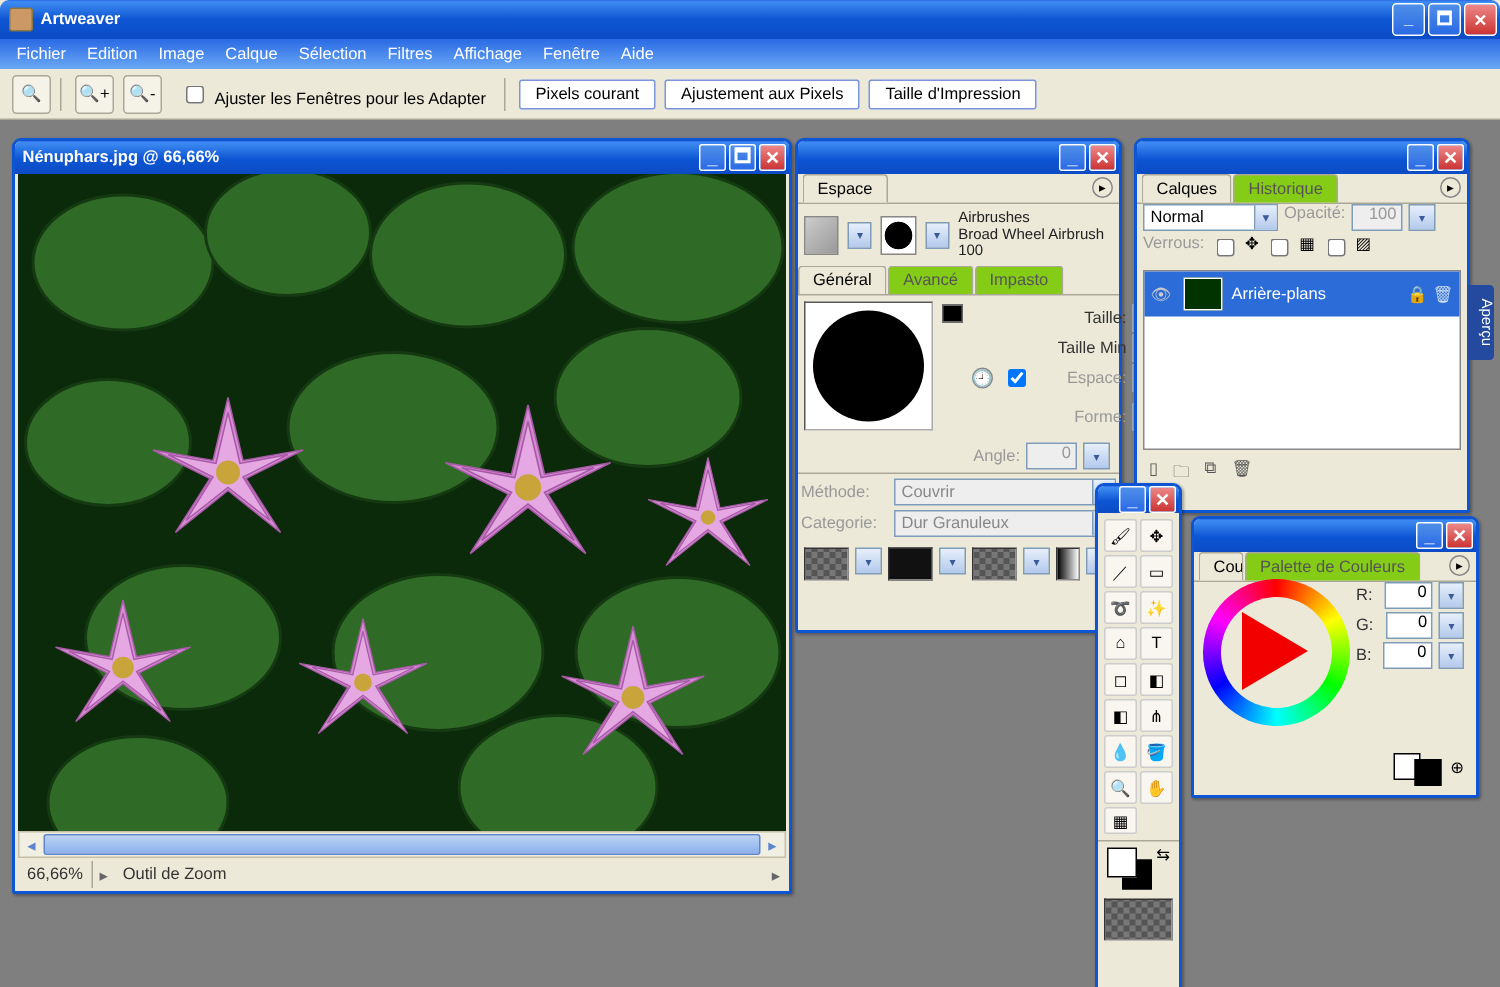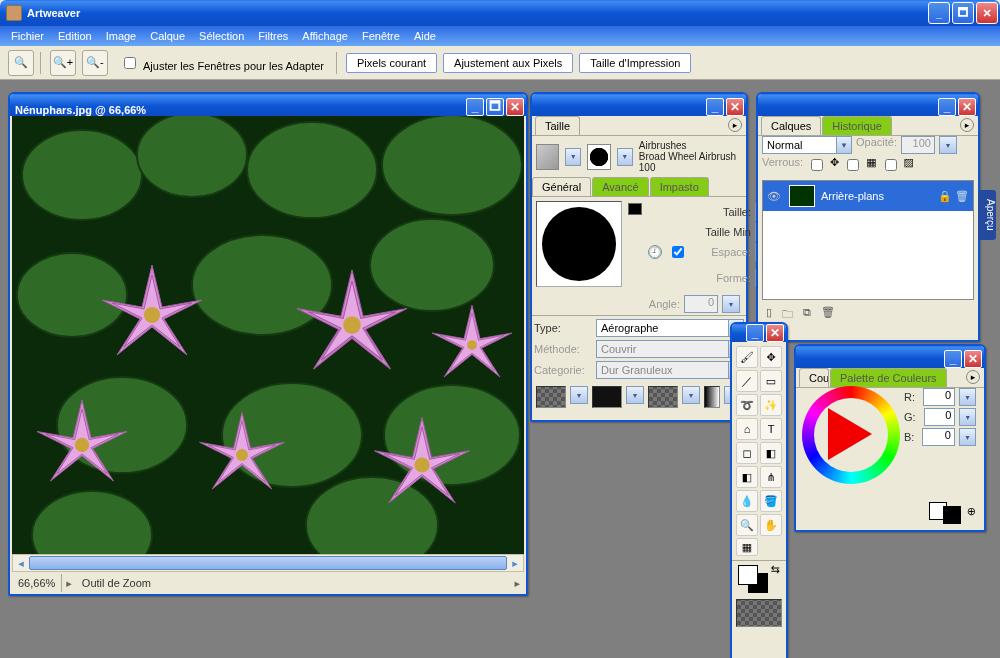--- a/index.html
+++ b/index.html
@@ -20,21 +20,21 @@
   .toolbar{height:34px;background:#ece9d8;border-bottom:1px solid #aca899;display:flex;align-items:center;gap:6px;padding:0 8px;}
   .tbtn{width:26px;height:26px;border:1px solid #aca899;background:#f5f2e7;border-radius:3px;display:flex;align-items:center;justify-content:center;cursor:pointer;}
   .chk{display:flex;align-items:flex-end;gap:4px;margin:0 6px;}
   .pill-btn{border:1px solid #7a96df;background:#fff;border-radius:2px;padding:3px 10px;cursor:pointer;}
   .sep{width:4px;height:22px;border-left:1px solid #aca899;}
 
   .workspace{position:absolute;top:80px;left:0;right:0;bottom:0;background:#7f7f7f;}
 
   
   .win{position:absolute;background:#ece9d8;border:2px solid #0d55d3;border-radius:6px 6px 2px 2px;box-shadow:1px 1px 2px rgba(0,0,0,.3);}
-  .win .wtitle{height:22px;background:linear-gradient(to bottom,#2a6ae5,#3f8cf3 5%,#0d55d3 55%,#0c4bc4);display:flex;align-items:flex-end;padding:0 2px 0 5px;color:#fff;font-weight:bold;font-size:12px;border-radius:4px 4px 0 0;}
+  .win .wtitle{height:22px;background:linear-gradient(to bottom,#2a6ae5,#3f8cf3 5%,#0d55d3 55%,#0c4bc4);display:flex;align-items:center;padding:0 2px 0 5px;color:#fff;font-weight:bold;font-size:12px;border-radius:4px 4px 0 0;}
   .win .wtitle .spacer{flex:1;}
   .wbtn{width:18px;height:18px;border:1px solid #fff;border-radius:2px;margin-left:2px;display:flex;align-items:center;justify-content:center;color:#fff;font-size:12px;cursor:pointer;}
   .wbtn.close{background:linear-gradient(to bottom,#e88,#c33);}
   .wbtn.min{background:linear-gradient(to bottom,#4f8fe8,#2a6ae5);}
   .wbtn.max{background:linear-gradient(to bottom,#4f8fe8,#2a6ae5);}
 
   
   #docwin{left:8px;top:12px;width:520px;height:504px;}
   #docwin .canvas{position:absolute;top:22px;left:2px;right:2px;bottom:40px;background:#000;overflow:hidden;}
   .hscroll{position:absolute;left:2px;right:2px;bottom:22px;height:18px;background:#f1efe2;border:1px solid #c4c0a8;}
@@ -238,21 +238,21 @@
     </div>
   </div>
 
   <div class="win" id="brushes">
     <div class="wtitle">
       <span class="spacer"></span>
       <div class="wbtn min">_</div>
       <div class="wbtn close">✕</div>
     </div>
     <div class="panel-tabs">
-      <div class="tab">Taille</div>
+      <div class="tab">Espace</div>
       <div class="round">▸</div>
     </div>
     <div class="brush-head">
       <div class="thumb" style="background:linear-gradient(135deg,#ccc,#999)"></div>
       <div class="ddbtn">▾</div>
       <div class="thumb" style="background:radial-gradient(circle,#000 55%,#fff 58%)"></div>
       <div class="ddbtn">▾</div>
       <div>
         <div class="brush-sub">Airbrushes</div>
         <div class="brush-sub">Broad Wheel Airbrush 100</div>
@@ -298,26 +298,20 @@
           </div>
         </div>
       </div>
     </div>
     <div class="fieldrow disabled" style="padding-right:6px">
         <label style="flex:0 0 40px">Angle:</label>
         <div class="numbox disabled">0</div>
         <div class="ddbtn">▾</div>
     </div>
     <div style="border-top:1px solid #aca899;margin:2px 0"></div>
-    <div class="selectrow">
-      <label>Type:</label>
-      <div class="combo">
-          <span>Aérographe</span>
-        </div>
-    </div>
     <div class="selectrow disabled">
       <label>Méthode:</label>
       <div class="combo disabled">
           <span>Couvrir</span>
         </div>
     </div>
     <div class="selectrow disabled">
       <label>Categorie:</label>
       <div class="combo disabled">
           <span>Dur Granuleux</span>

